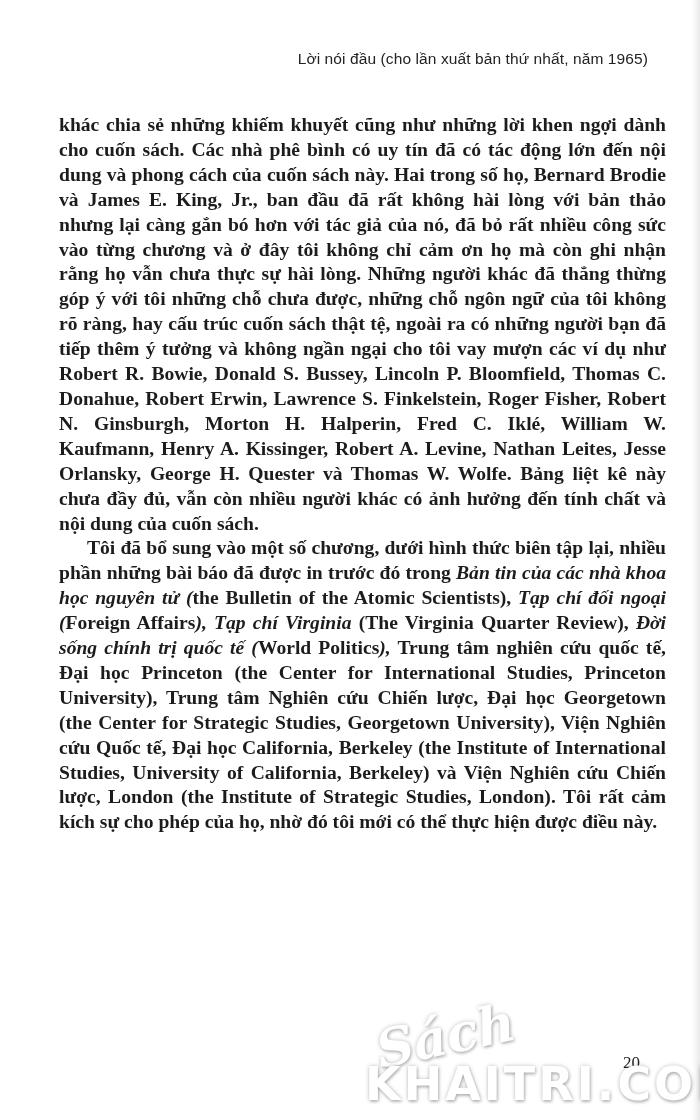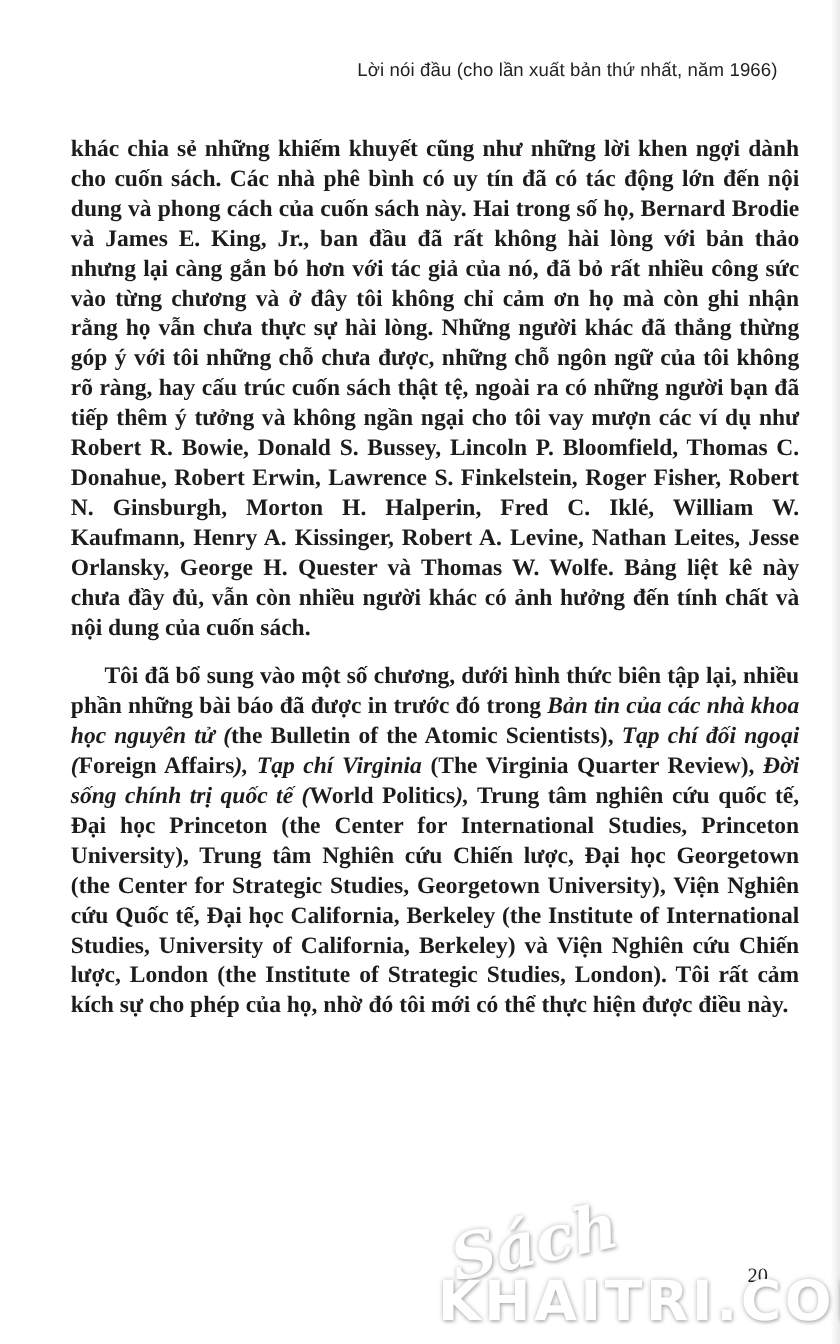--- a/index.html
+++ b/index.html
@@ -19,21 +19,21 @@
       font-family:"Liberation Sans","DejaVu Sans",sans-serif;
       font-size:15.5px; color:#222;
       letter-spacing:0.1px;
     }
     .body-text {
       position:absolute; top:113px; left:59px; width:607px;
       font-size:19.6px; line-height:24.9px;
       text-align:justify;
     }
     .body-text p { margin:0;font-weight:bold; }
-    .body-text p.para2 { margin-top:16px; text-indent:28px; }
+    .body-text p.para2 { margin-top:0; text-indent:28px; }
     .body-text i { font-style:italic; }
     .page-number {
       position:absolute; top:1053px; right:60px;
       font-size:17px; color:#222;
     }
     .watermark {
       position:absolute; left:365px; top:1005px; width:330px; height:110px;
       pointer-events:none;
     }
     .wm-script {
@@ -48,21 +48,21 @@
       font-family:"DejaVu Sans",sans-serif; font-weight:bold;
       font-size:46px; letter-spacing:3px; color:#ffffff;
       text-shadow:0 0 4px rgba(0,0,0,0.25), 1px 2px 3px rgba(0,0,0,0.2);
     }
   </style>
 </head>
 <body>
 
 <div class="page-edge"></div>
 
-<div class="running-header">Lời nói đầu (cho lần xuất bản thứ nhất, năm 1966)</div>
+<div class="running-header">Lời nói đầu (cho lần xuất bản thứ nhất, năm 1965)</div>
 
 <div class="body-text">
   <p class="para1">
     <span>khác chia sẻ những khiếm khuyết cũng như những lời khen ngợi dành cho cuốn sách. Các nhà phê bình có uy tín đã có tác động lớn đến nội dung và phong cách của cuốn sách này. Hai trong số họ, Bernard Brodie và James E. King, Jr., ban đầu đã rất không hài lòng với bản thảo nhưng lại càng gắn bó hơn với tác giả của nó, đã bỏ rất nhiều công sức vào từng chương và ở đây tôi không chỉ cảm ơn họ mà còn ghi nhận rằng họ vẫn chưa thực sự hài lòng. Những người khác đã thẳng thừng góp ý với tôi những chỗ chưa được, những chỗ ngôn ngữ của tôi không rõ ràng, hay cấu trúc cuốn sách thật tệ, ngoài ra có những người bạn đã tiếp thêm ý tưởng và không ngần ngại cho tôi vay mượn các ví dụ như Robert R. Bowie, Donald S. Bussey, Lincoln P. Bloomfield, Thomas C. Donahue, Robert Erwin, Lawrence S. Finkelstein, Roger Fisher, Robert N. Ginsburgh, Morton H. Halperin, Fred C. Iklé, William W. Kaufmann, Henry A. Kissinger, Robert A. Levine, Nathan Leites, Jesse Orlansky, George H. Quester và Thomas W. Wolfe. Bảng liệt kê này chưa đầy đủ, vẫn còn nhiều người khác có ảnh hưởng đến tính chất và nội dung của cuốn sách.</span>
   </p>
   <p class="para2">
     <span>Tôi đã bổ sung vào một số chương, dưới hình thức biên tập lại, nhiều phần những bài báo đã được in trước đó trong </span><i>Bản tin của các nhà khoa học nguyên tử (</i><span>the Bulletin of the Atomic Scientists), </span><i>Tạp chí đối ngoại (</i><span>Foreign Affairs</span><i>), Tạp chí Virginia</i><span> (The Virginia Quarter Review), </span><i>Đời sống chính trị quốc tế (</i><span>World Politics</span><i>),</i><span> Trung tâm nghiên cứu quốc tế, Đại học Princeton (the Center for International Studies, Princeton University), Trung tâm Nghiên cứu Chiến lược, Đại học Georgetown (the Center for Strategic Studies, Georgetown University), Viện Nghiên cứu Quốc tế, Đại học California, Berkeley (the Institute of International Studies, University of California, Berkeley) và Viện Nghiên cứu Chiến lược, London (the Institute of Strategic Studies, London). Tôi rất cảm kích sự cho phép của họ, nhờ đó tôi mới có thể thực hiện được điều này.</span>
   </p>
 </div>
 

